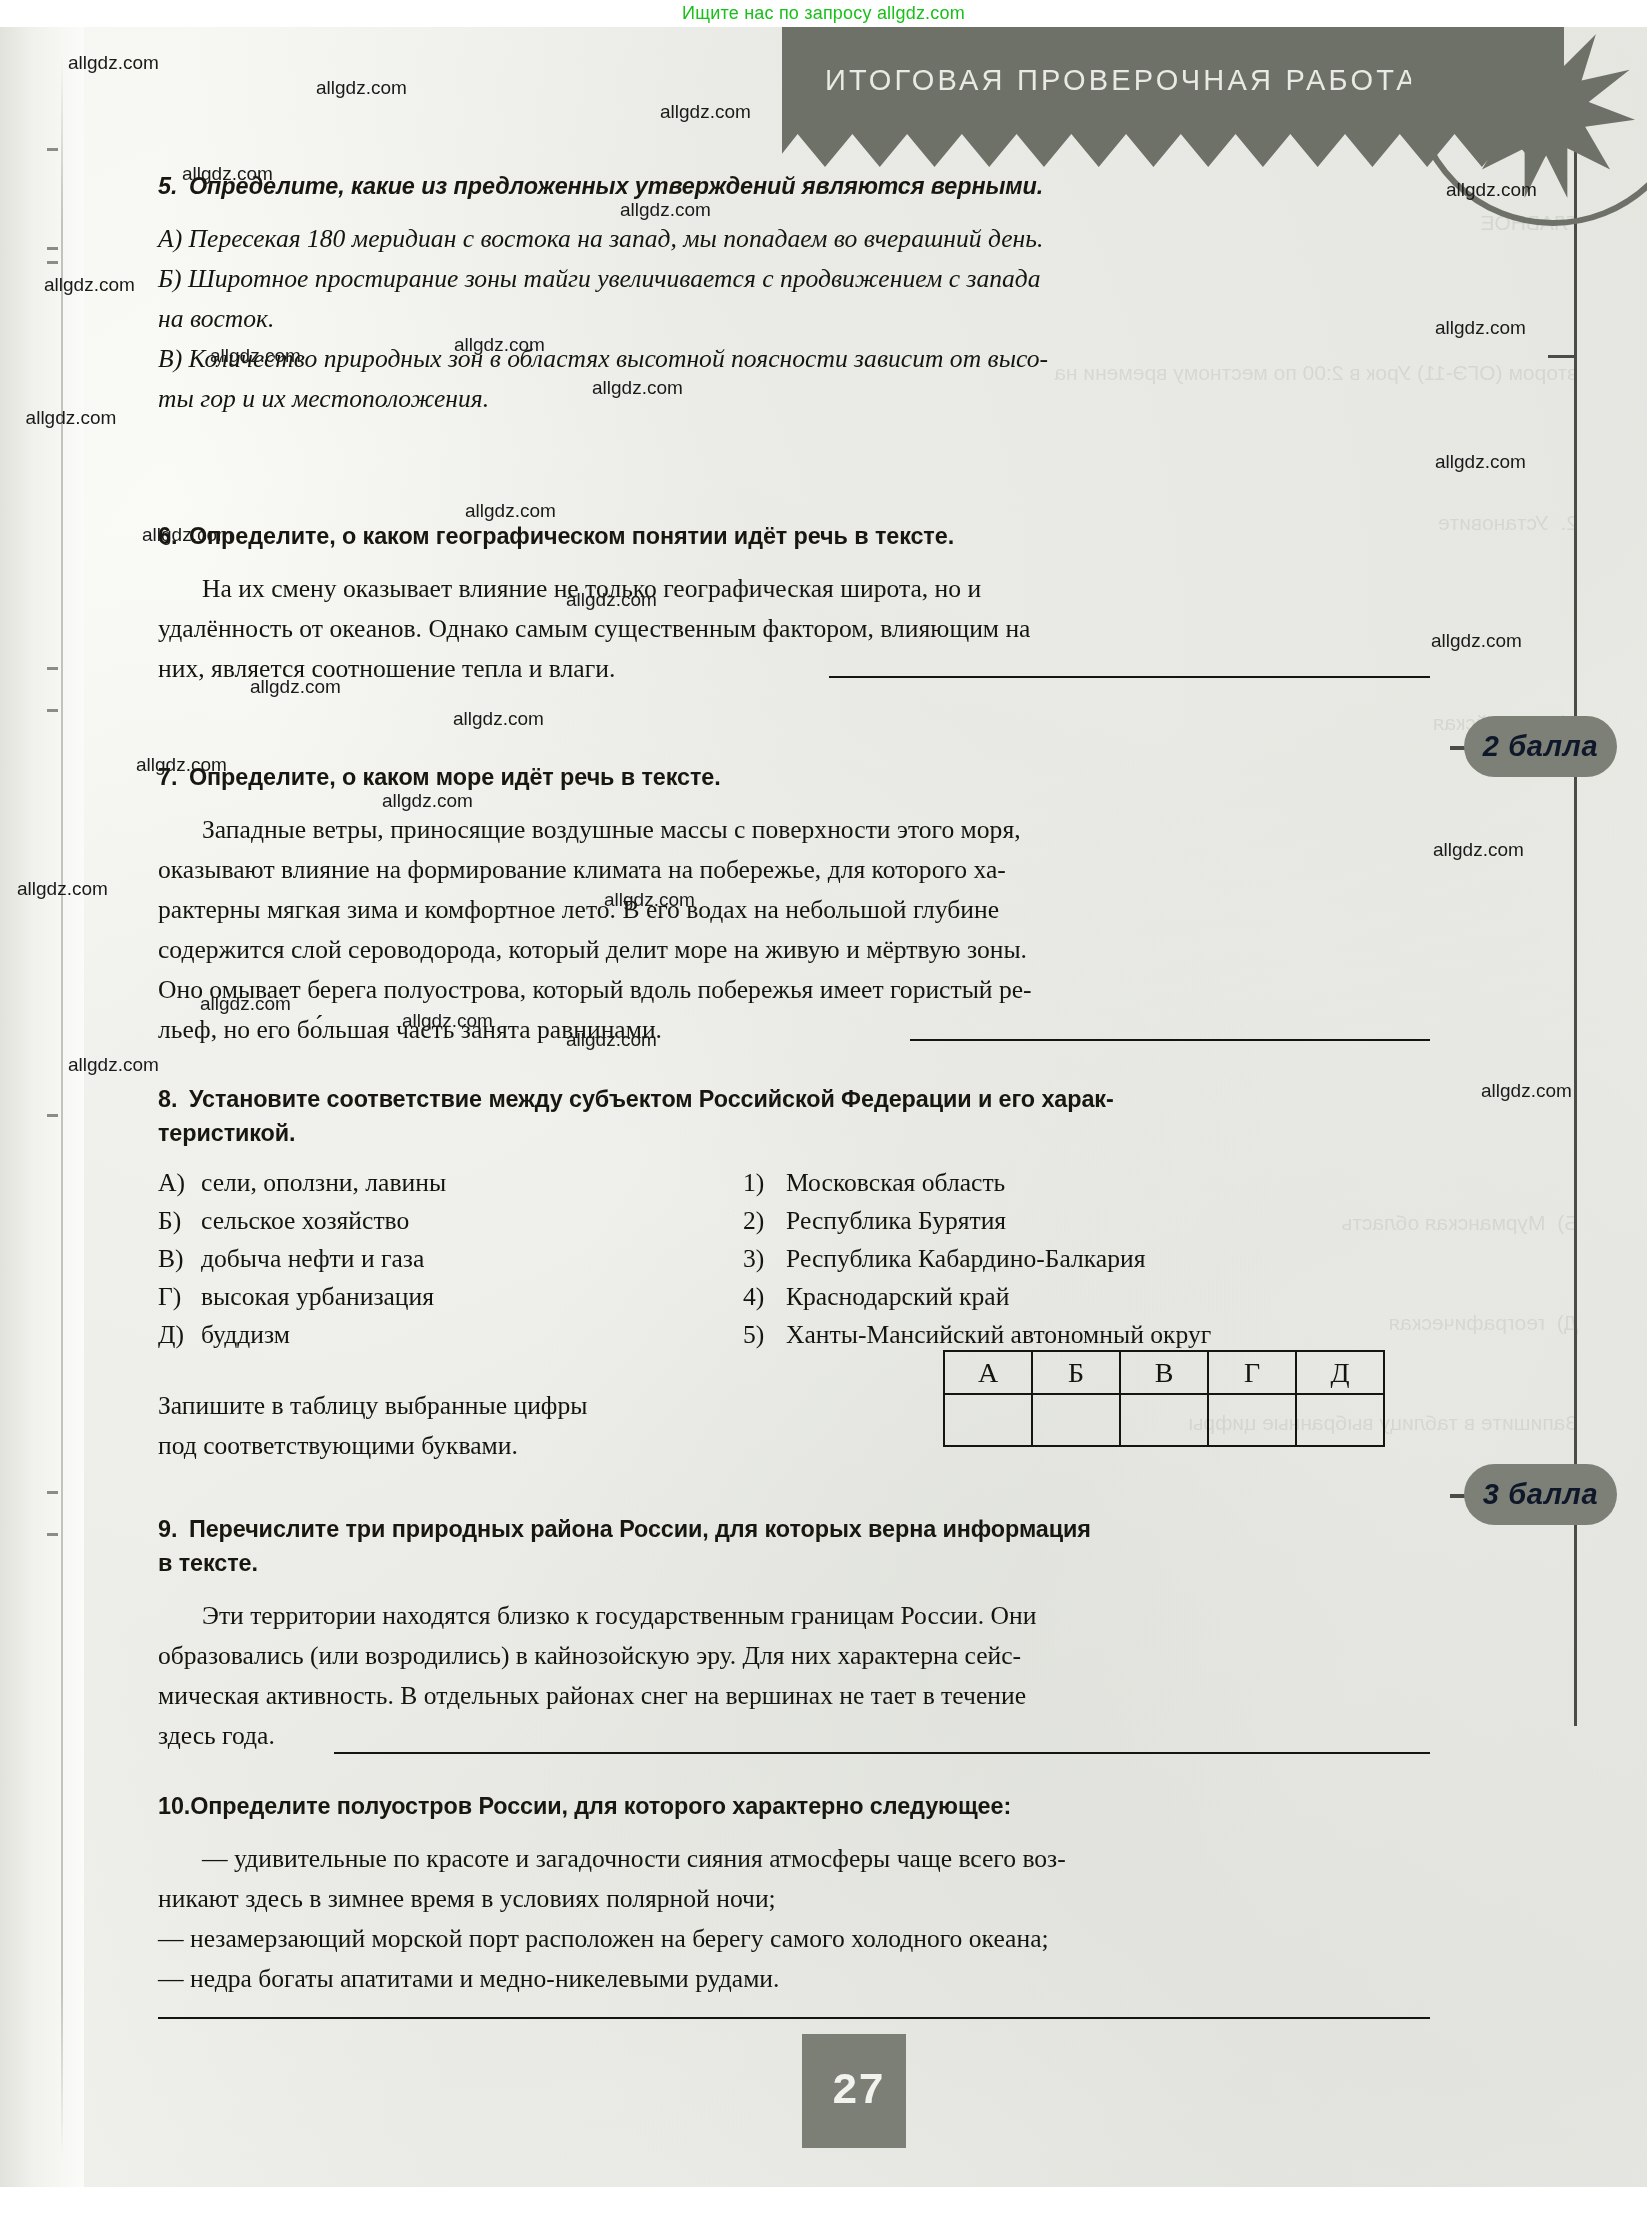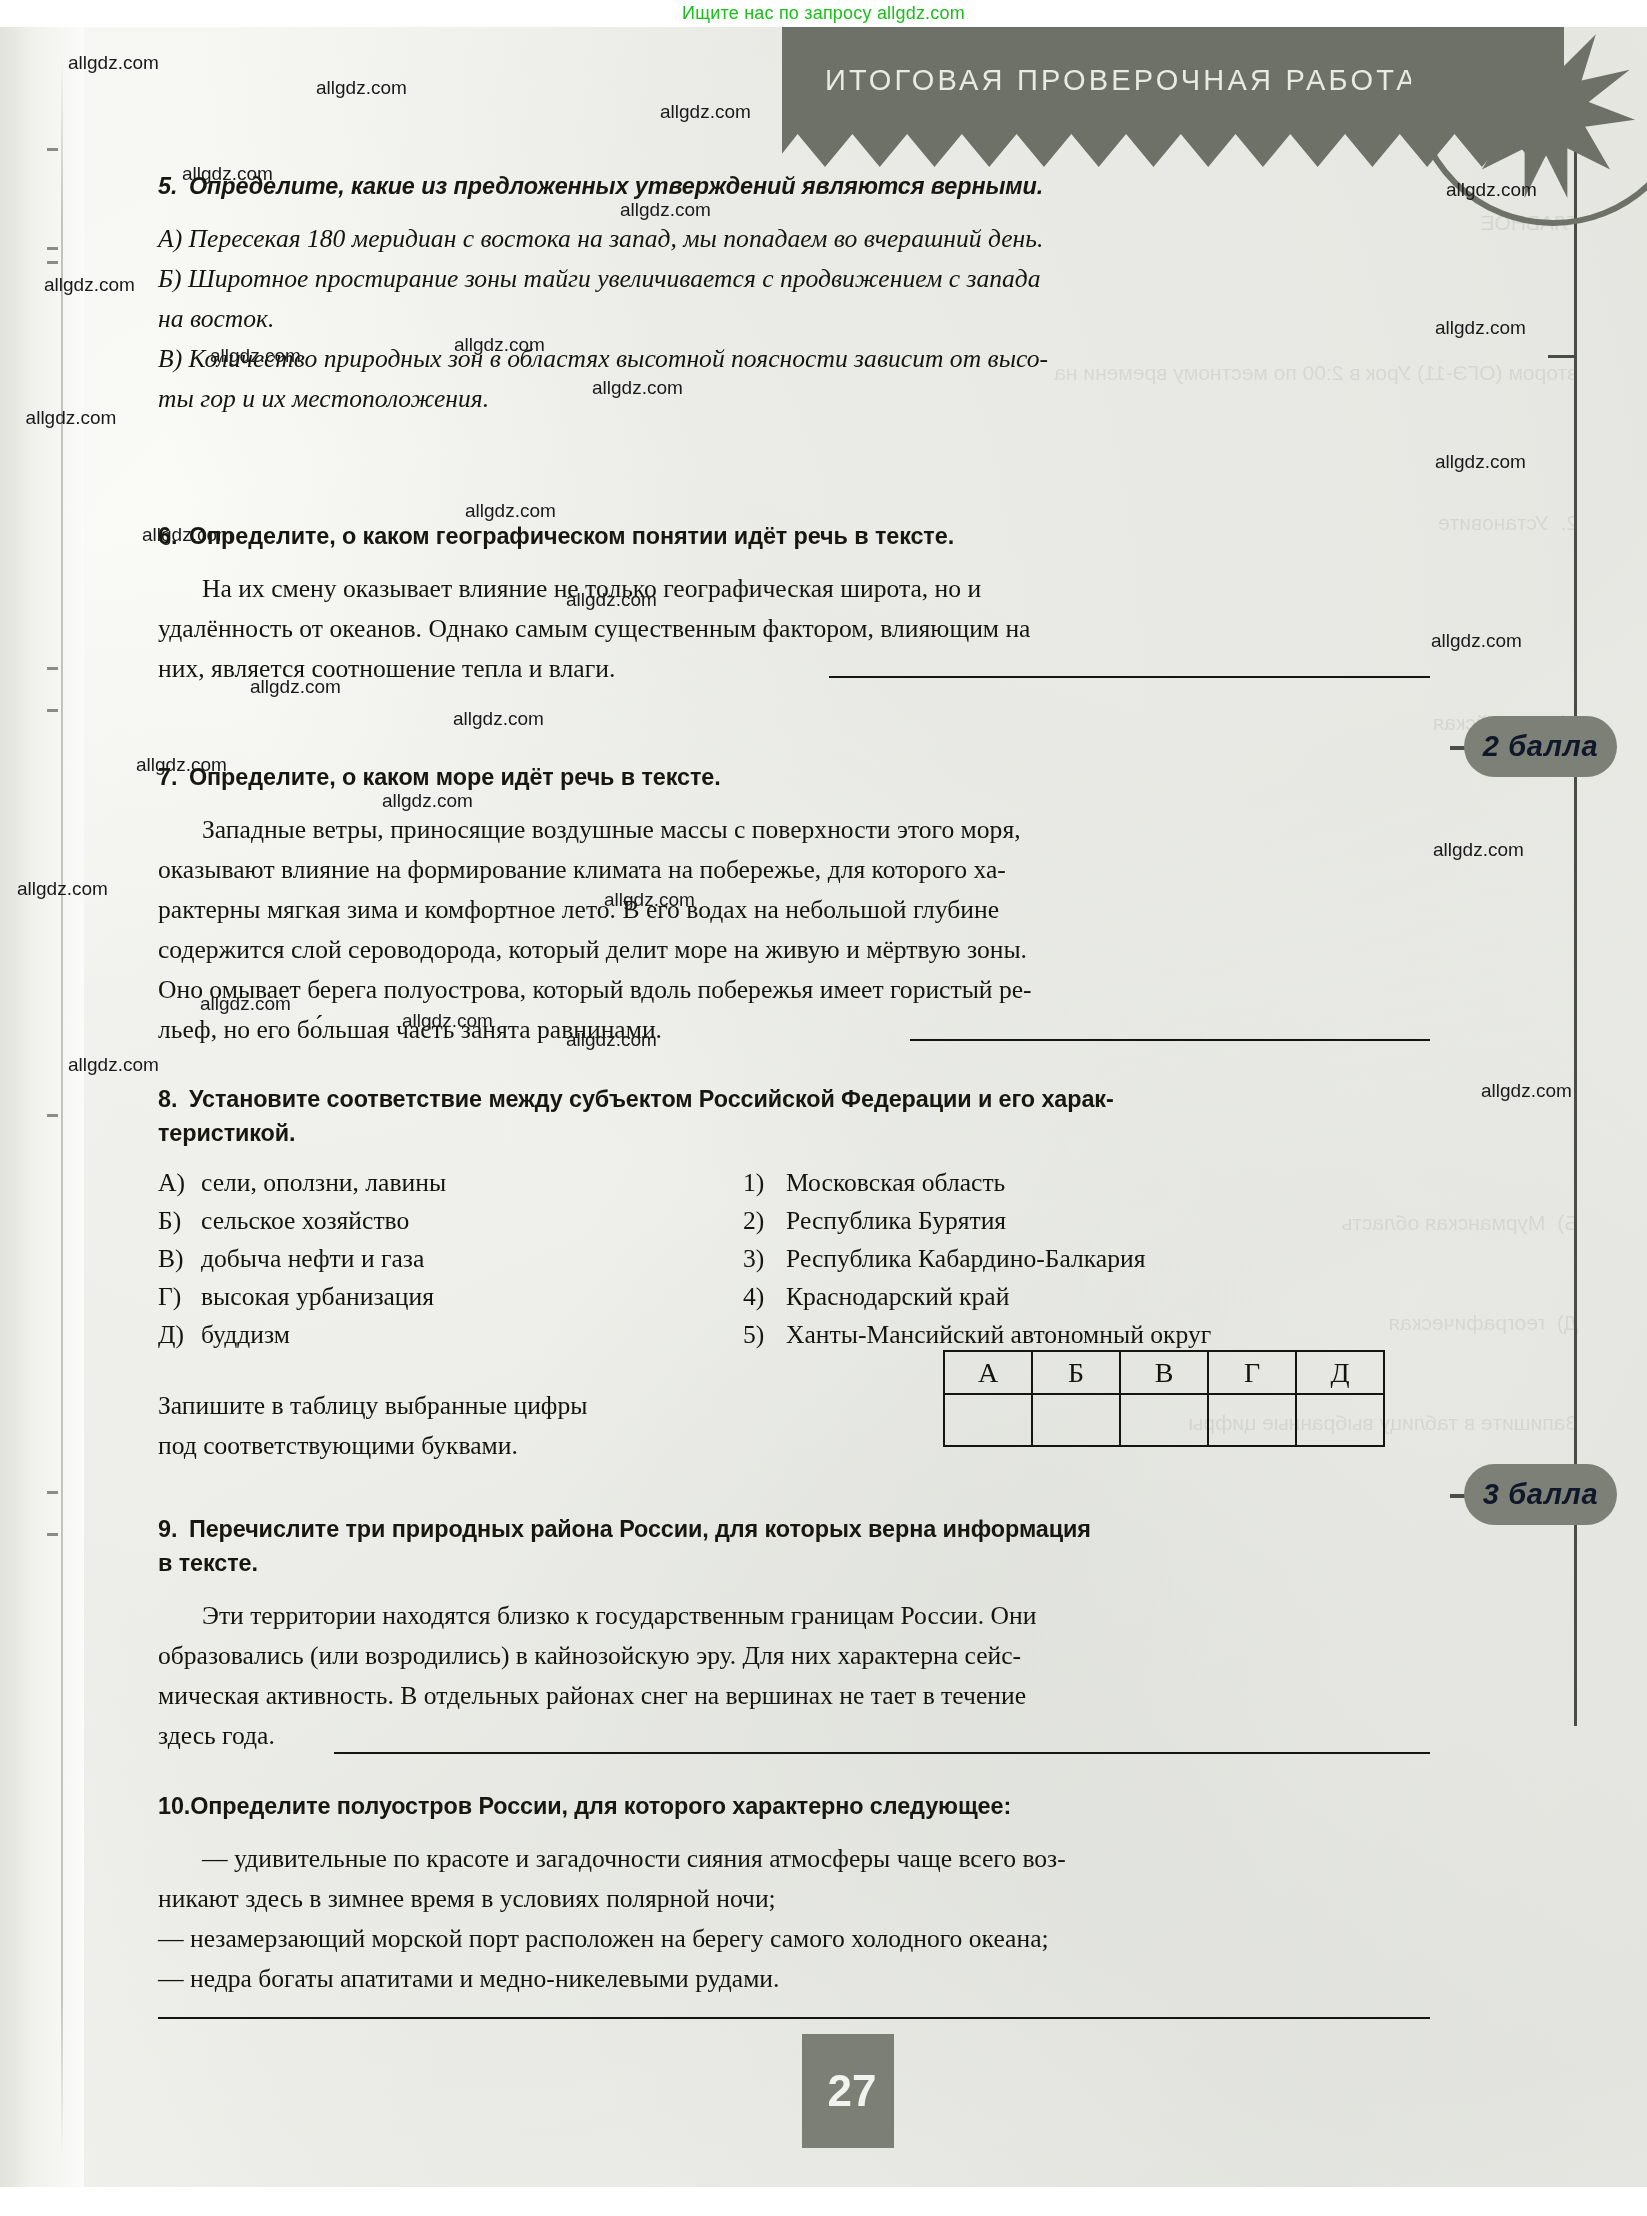--- a/index.html
+++ b/index.html
@@ -130,24 +130,24 @@
   
   #ans-table{ position:absolute; left:943px; top:1350px; border-collapse:collapse; }
   #ans-table td{
     width:88px; height:43px; border:2.1px solid #141410; text-align:center;
     font-family:"Liberation Serif", serif; font-size:28px; color:#15150e; padding:0;
   }
   #ans-table td.empty{ height:52px; }
 
   
   #page-num{
-    position:absolute; left:802px; top:2034px; width:92px; height:114px;
+    position:absolute; left:802px; top:2034px; width:104px; height:114px;
     background:#7c7f75; color:#f2f2ee;
     display:flex; align-items:center; justify-content:center;
-    font-family:Liberation Sans, sans-serif; font-weight:bold; font-size:44px;
+    font-family:Liberation Mono, monospace; font-weight:bold; font-size:44px;
     z-index:14;
     padding-left:8px;
   }
 
   
   #bottom-strip{
     position:absolute; left:0; top:2187px; width:1647px; height:29px;
     background:#ffffff; display:flex; align-items:center; justify-content:center;
     font-family:"Liberation Sans", sans-serif; font-size:18.5px; color:#6a1fa8;
     letter-spacing:0.3px; z-index:40;margin-top:24px;

